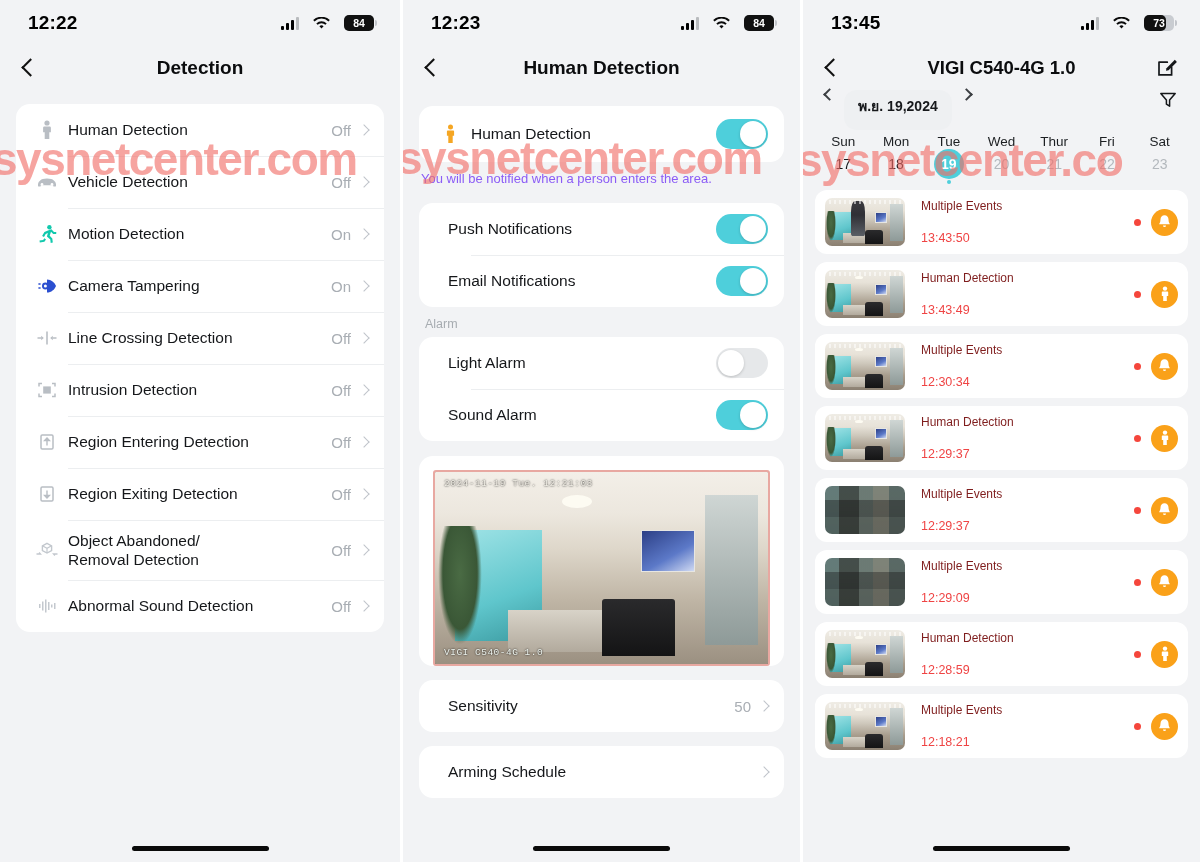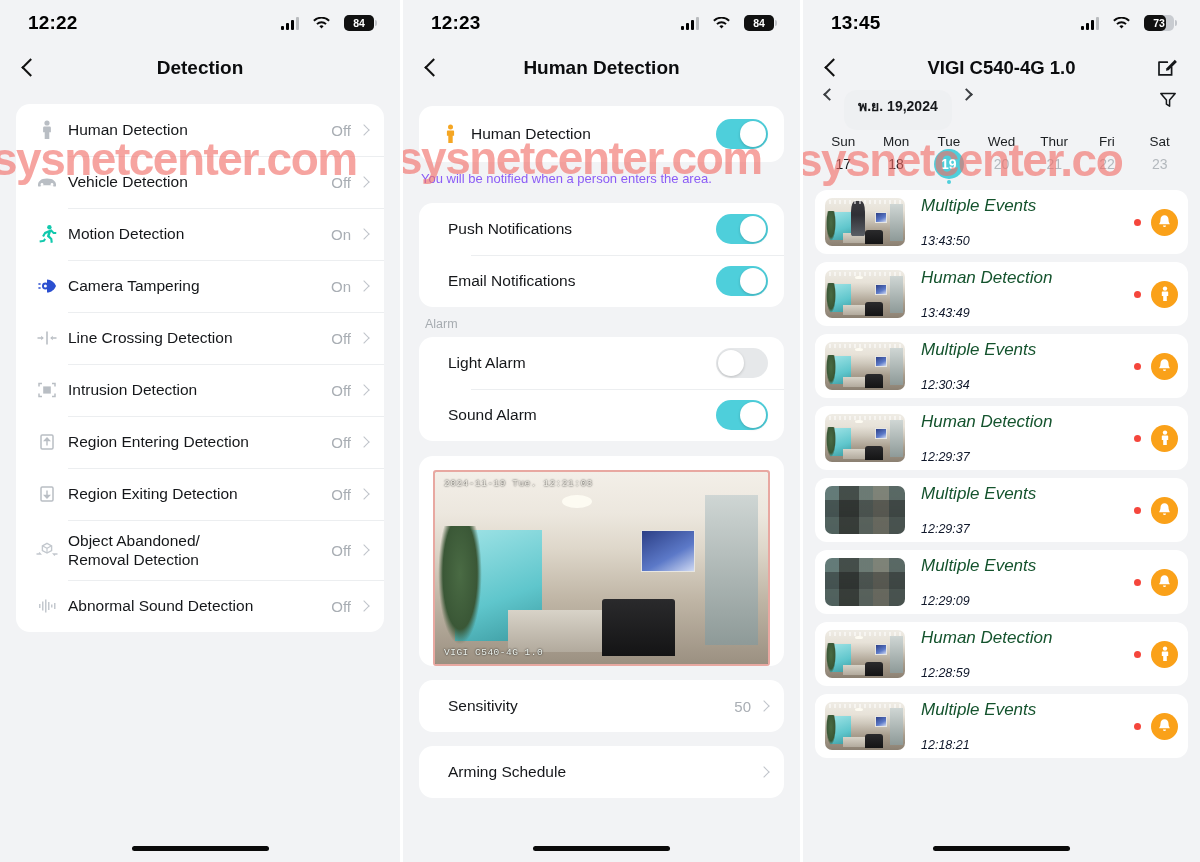--- a/index.html
+++ b/index.html
@@ -98,22 +98,22 @@
   .wnum.dim { color:#b3b8bd; }
   .wsel { display:inline-block; width:30px; height:30px; line-height:30px; border-radius:50%;
           background:#4ecfdb; color:#fff !important; font-weight:600; }
   .wdot { width:4px; height:4px; border-radius:50%; background:#4ecfdb; margin:1px auto 0; }
 
   .evlist { padding:6px 12px 0 12px; }
   .evrow { background:#fff; border-radius:12px; display:flex; align-items:center;
            padding:8px 10px; margin-bottom:8px; height:64px; }
   .thumb { width:80px; height:48px; border-radius:7px; overflow:hidden; flex:none; position:relative; }
   .evtxt { flex:1; padding-left:16px; }
-  .evtitle { font-size:17px; color:#14532d;font-style:italic; }
-  .evtime { font-size:12.5px; color:#0f172a; margin-top:18px;font-style:italic; }
+  .evtitle { font-size:12px; color:#7f1d1d; }
+  .evtime { font-size:12.5px; color:#ef4444; margin-top:18px; }
   .reddot { width:7px; height:7px; border-radius:50%; background:#f5463c; margin-right:10px; }
   .evicon { width:27px; height:27px; border-radius:50%; background:#faa119;
             display:flex; align-items:center; justify-content:center; flex:none; }
 
   
   .homebar { position:absolute; bottom:11px; left:0; right:0; display:flex; justify-content:center; }
   .homebar i { display:block; width:137px; height:5px; border-radius:3px; background:#0a0a0a; }
 
   
   .wm { position:absolute; left:-8px; top:132px; font-size:46px; font-weight:800;

